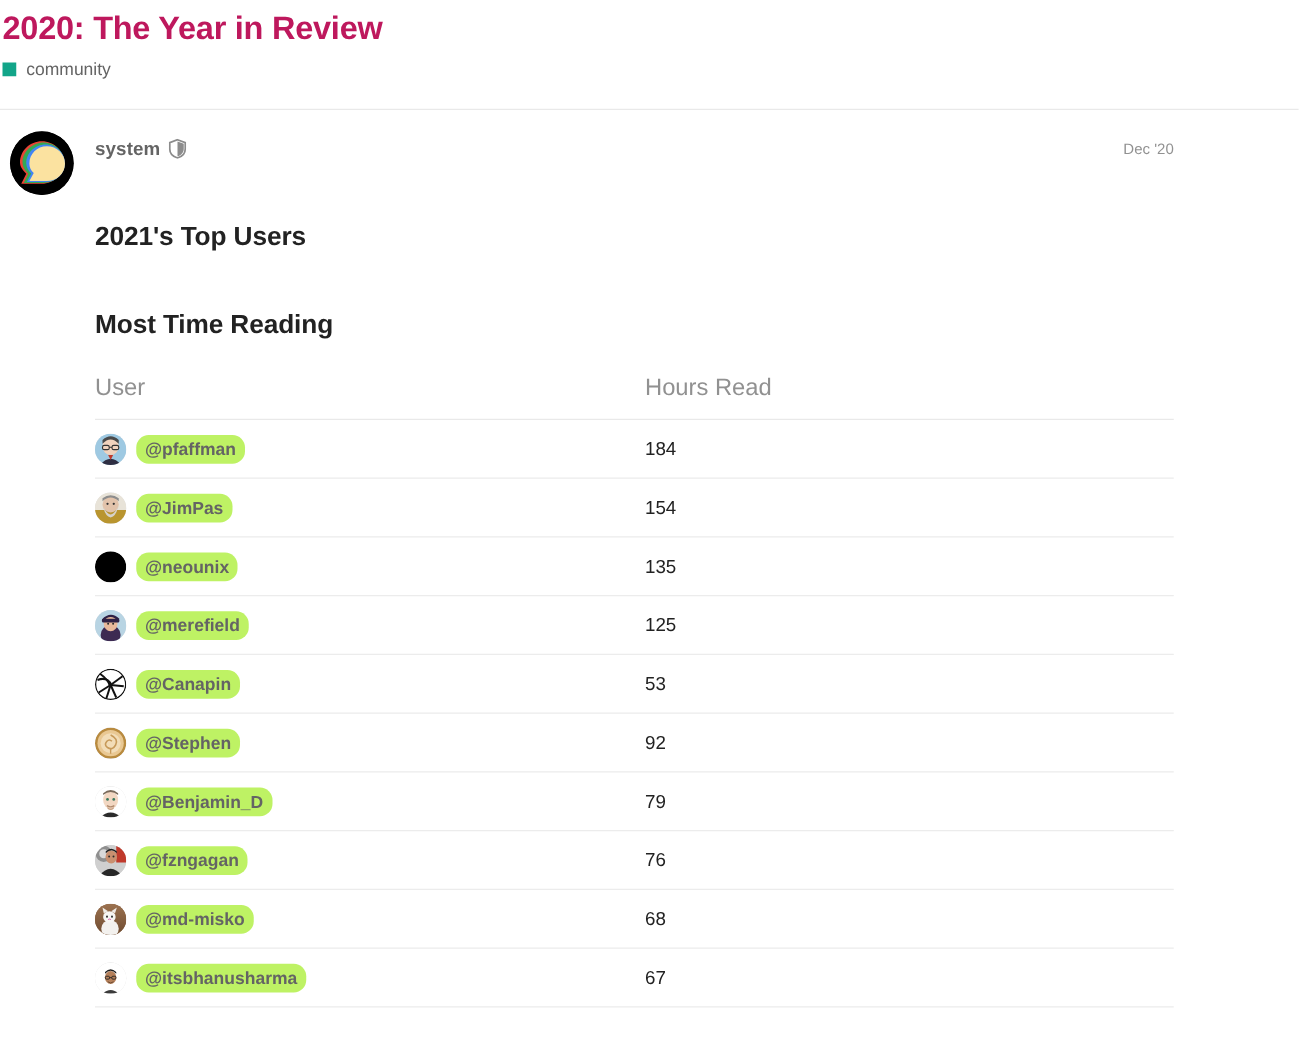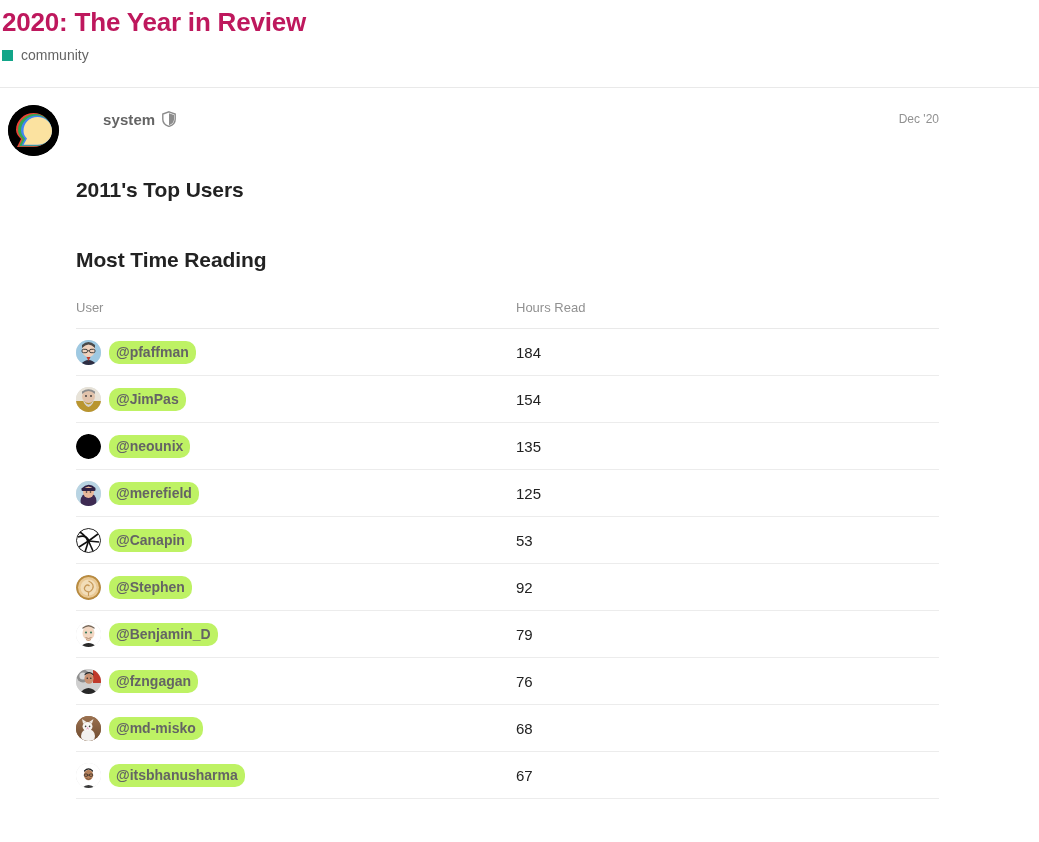--- a/index.html
+++ b/index.html
@@ -69,21 +69,20 @@
     align-items: center;
     justify-content: space-between;
     padding-right: 100px;
   }
   .poster-block { display: flex; align-items: center; }
   .poster-name {
     font-size: 15px;
     font-weight: bold;
     color: #646464;
     letter-spacing: 0.1px;
-    margin-left: 27px;
   }
   .shield-icon { margin-left: 7px; display: flex; align-items: center; }
   .post-date { font-size: 12px; color: #919191; white-space: nowrap; }
 
   
   .post-body { margin-left: 76px; padding-right: 100px; }
 
   .h-top-users {
     font-size: 21px;
     font-weight: bold;
@@ -102,21 +101,21 @@
   }
 
   table.top-users {
     width: 100%;
     border-collapse: collapse;
     margin-top: 27px;
     table-layout: fixed;
   }
   table.top-users th {
     text-align: left;
-    font-size: 13px;
+    font-size: 19px;
     font-weight: normal;
     color: #919191;
     padding: 0 0 13px 0;
     border-bottom: 1px solid #e9e9e9;
     vertical-align: bottom;
   }
   th.col-user { width: 440px; }
   th.col-hours { width: auto; }
 
   table.top-users td {
@@ -189,21 +188,21 @@
           <svg width="14" height="16" viewBox="0 0 14 16">
             <path d="M7 0.8 L13.2 3.1 L13.2 8.2 C13.2 11.6 10.7 14.3 7 15.4 C3.3 14.3 0.8 11.6 0.8 8.2 L0.8 3.1 Z" fill="none" stroke="#8c8c8c" stroke-width="1.4"></path>
             <path d="M7 2.2 L12 4 L12 8.2 C12 11 10 13.2 7 14.2 Z" fill="#8c8c8c"></path>
           </svg>
         </span>
       </span>
       <span class="post-date">Dec '20</span>
     </div>
 
     <div class="post-body">
-      <h2 class="h-top-users">2011's Top Users</h2>
+      <h2 class="h-top-users">2021's Top Users</h2>
       <h2 class="h-section">Most Time Reading</h2>
 
       <table class="top-users">
         <thead>
           <tr>
             <th class="col-user">User</th>
             <th class="col-hours">Hours Read</th>
           </tr>
         </thead>
         <tbody id="table-body">

